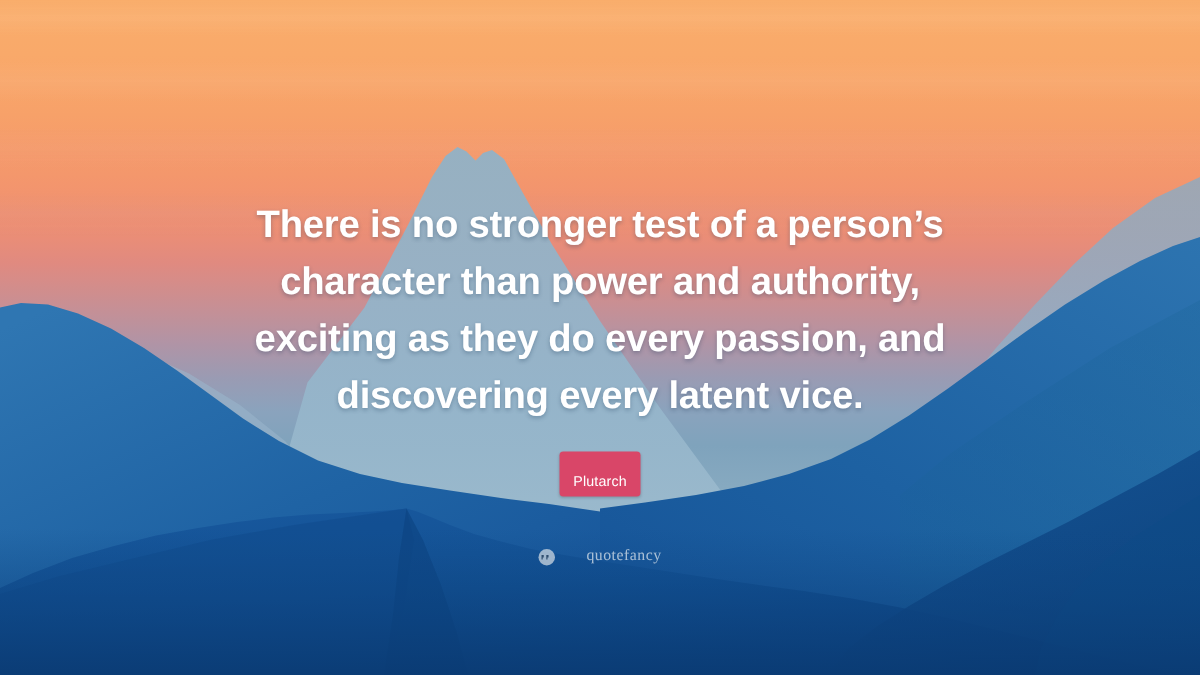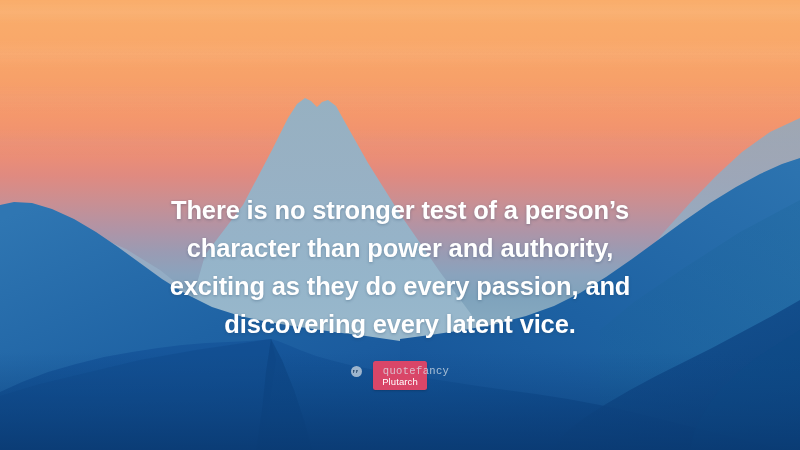--- a/index.html
+++ b/index.html
@@ -60,21 +60,20 @@
     display: block;
   }
 
   
   #content {
     position: absolute;
     inset: 0;
     display: flex;
     flex-direction: column;
     align-items: center;
-    justify-content: center;
   }
 
   #quote {
     width: 600px;
     margin-top: 131px;
     text-align: center;
     color: #ffffff;
     font-size: 25.5px;
     font-weight: bold;
     line-height: 38px;
@@ -115,21 +114,21 @@
     align-items: center;
     justify-content: center;
     flex: none;
   }
   #wm-mark svg { display: block; }
   #wm-text {
     color: #dde5ec;
     font-size: 10.5px;
     letter-spacing: .35px;
     line-height: 1;
-    font-family: Liberation Mono, monospace;
+    font-family: Liberation Serif, serif;
     margin-left: 17px;
   }
 </style>
 </head>
 <body>
 
 <div id="stage">
 
   <div id="sky"></div>
   <div id="sky-bands"></div>

